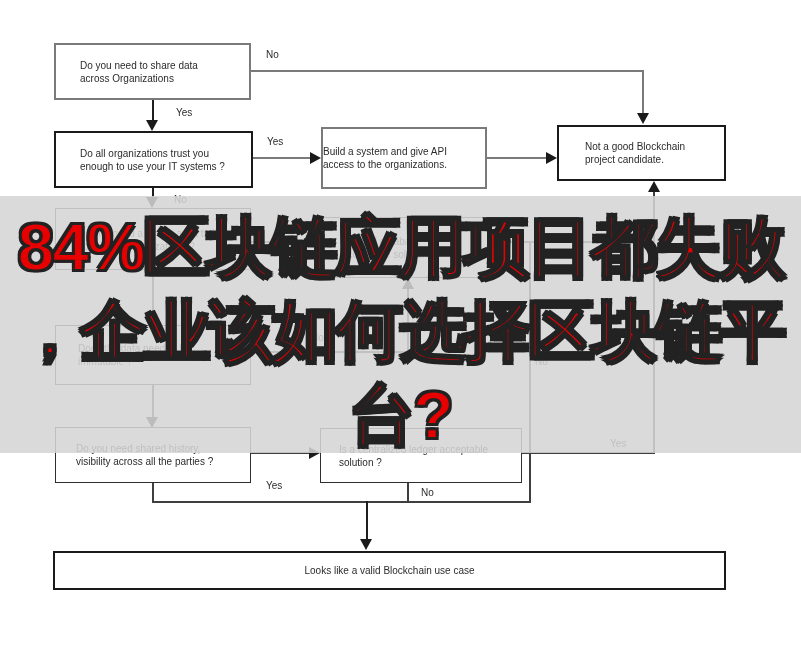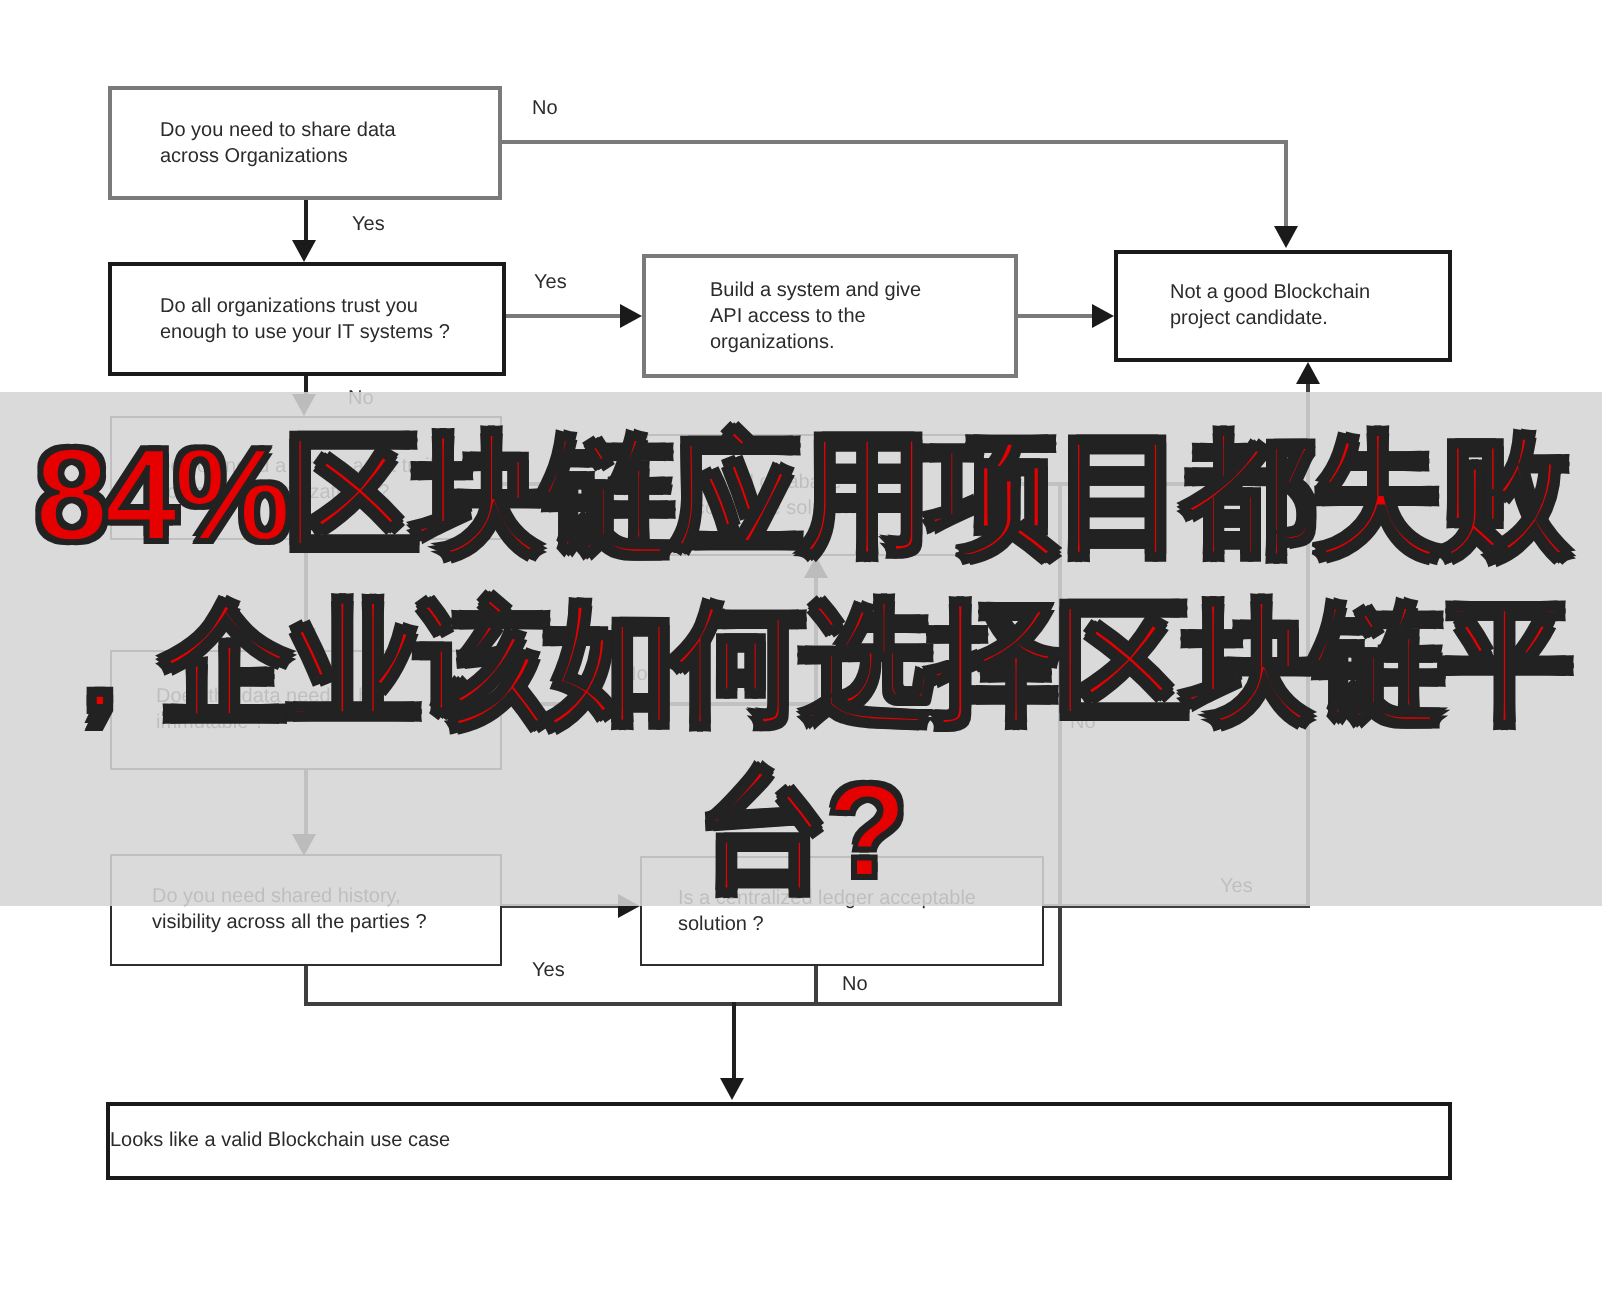--- a/index.html
+++ b/index.html
@@ -91,21 +91,21 @@
   <div class="ah ah-down" style="left:360px;top:539px;"></div>
 
   <div class="box b-gray" style="left:54px;top:43px;width:197px;height:57px;padding:4px 28px 4px 24px;justify-content:flex-end;">
     <span>Do you need to share data across Organizations</span>
   </div>
 
   <div class="box b-dark" style="left:54px;top:131px;width:199px;height:57px;padding:4px 20px 4px 24px;">
     <span>Do all organizations trust you enough to use your IT systems ?</span>
   </div>
 
-  <div class="box b-gray" style="left:321px;top:127px;width:188px;height:62px;padding:4px 30px 4px 32px;">
+  <div class="box b-gray" style="left:321px;top:127px;width:166px;height:62px;padding:4px 30px 4px 0;">
     <span>Build a system and give API access to the organizations.</span>
   </div>
 
   <div class="box b-dark" style="left:557px;top:125px;width:169px;height:56px;padding:4px 34px 4px 26px;">
     <span>Not a good Blockchain project candidate.</span>
   </div>
 
   <div class="box b-band" style="left:55px;top:208px;width:196px;height:62px;padding:6px 22px 4px 22px;">
     <span>Do you need a strong audit trail across the organizations ?</span>
   </div>
@@ -119,21 +119,21 @@
   </div>
 
   <div class="box b-band" style="left:55px;top:427px;width:196px;height:56px;padding:4px 14px 4px 20px;">
     <span>Do you need shared history, visibility across all the parties ?</span>
   </div>
 
   <div class="box b-band" style="left:320px;top:428px;width:202px;height:55px;padding:4px 32px 4px 18px;">
     <span>Is a centralized ledger acceptable solution ?</span>
   </div>
 
-  <div class="box b-dark" style="left:53px;top:551px;width:673px;height:39px;text-align:center;">
+  <div class="box b-dark" style="left:53px;top:551px;width:673px;height:39px;justify-content:center;text-align:center;">
     <span>Looks like a valid Blockchain use case</span>
   </div>
 
   <div id="band"></div>
   <div class="redline" style="top:203px;">84%区块链应用项目都失败</div>
   <div class="redline" style="top:287px;">，企业该如何选择区块链平</div>
   <div class="redline" style="top:371px;">台?</div>
 
 </div>
 

